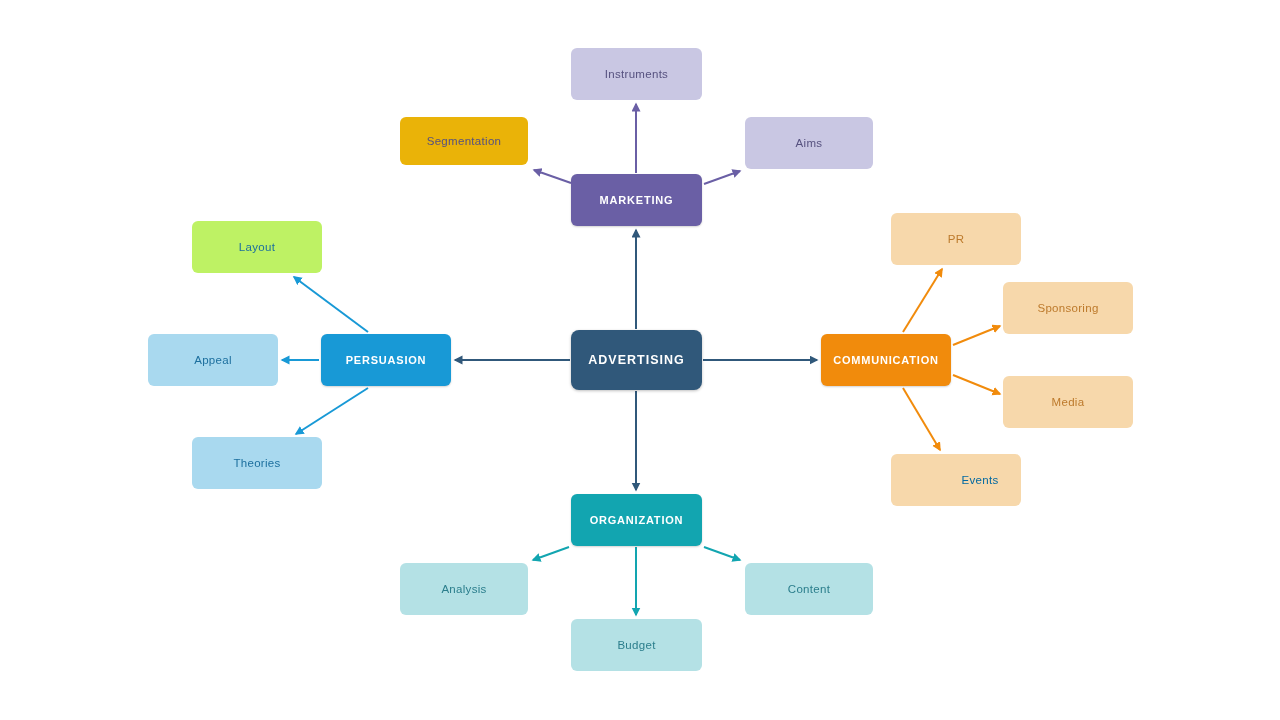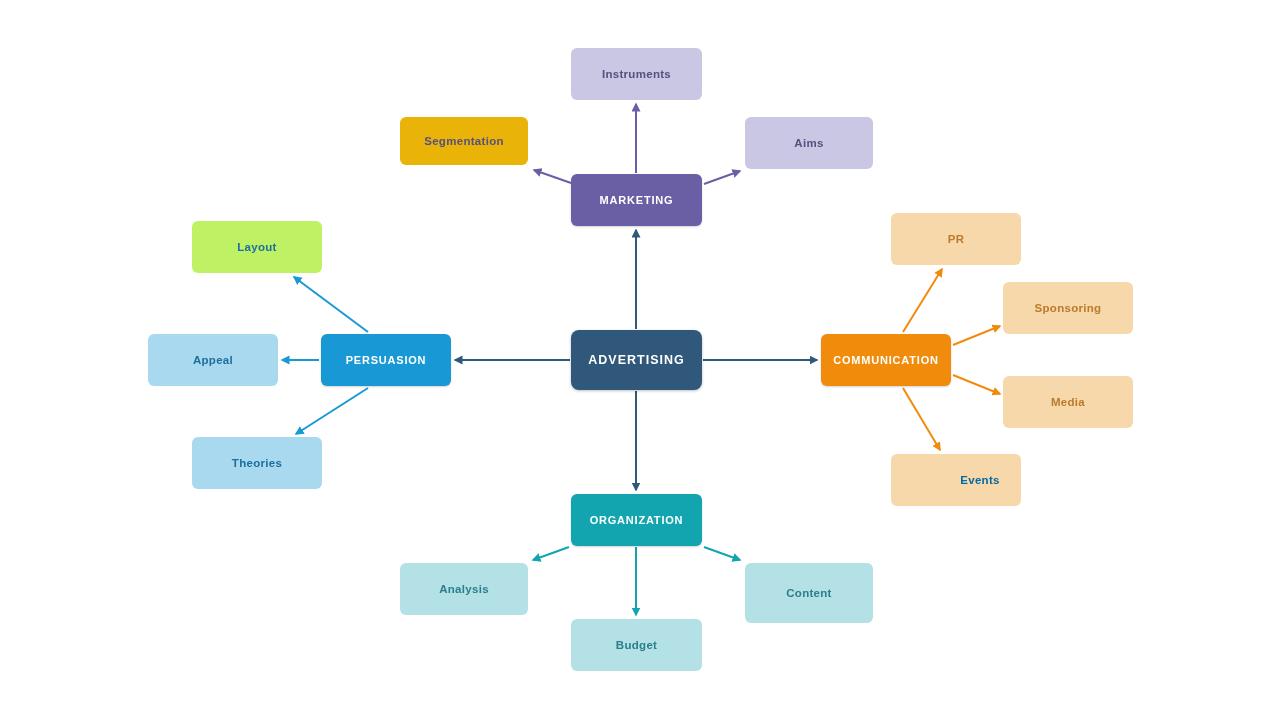--- a/index.html
+++ b/index.html
@@ -47,21 +47,21 @@
   }
   .node.root span {
     font-size: 12.5px;
     letter-spacing: 1px;
   }
   .node.branch {
     box-shadow: 0 1px 2px rgba(0,0,0,0.18);
   }
   .node.leaf span {
     font-size: 11.5px;
-    font-weight: bold;
+    font-weight: normal;
     letter-spacing: 0.3px;
   }
 </style>
 </head>
 <body>
 
 <div class="canvas">
     <svg width="1280" height="720">
       <defs>
         <marker id="arrow-30587a" markerWidth="10" markerHeight="10" refX="7.5" refY="4.5" orient="auto" markerUnits="userSpaceOnUse">
@@ -142,16 +142,16 @@
     </div>
     <div class="node branch" style="left: 571px; top: 494px; width: 131px; height: 52px; background: rgb(18, 165, 176); color: rgb(255, 255, 255); text-align: right;">
       <span>ORGANIZATION</span>
     </div>
     <div class="node leaf" style="left: 400px; top: 563px; width: 128px; height: 52px; background: rgb(180, 225, 229); color: rgb(43, 126, 140);">
       <span>Analysis</span>
     </div>
     <div class="node leaf" style="left: 571px; top: 619px; width: 131px; height: 52px; background: rgb(180, 225, 229); color: rgb(43, 126, 140);">
       <span>Budget</span>
     </div>
-    <div class="node leaf" style="left: 745px; top: 563px; width: 128px; height: 60px; background: rgb(180, 225, 229); color: rgb(43, 126, 140);">
+    <div class="node leaf" style="left: 745px; top: 563px; width: 128px; height: 52px; background: rgb(180, 225, 229); color: rgb(43, 126, 140);">
       <span>Content</span>
     </div>
   </div>
 
 </body></html>

